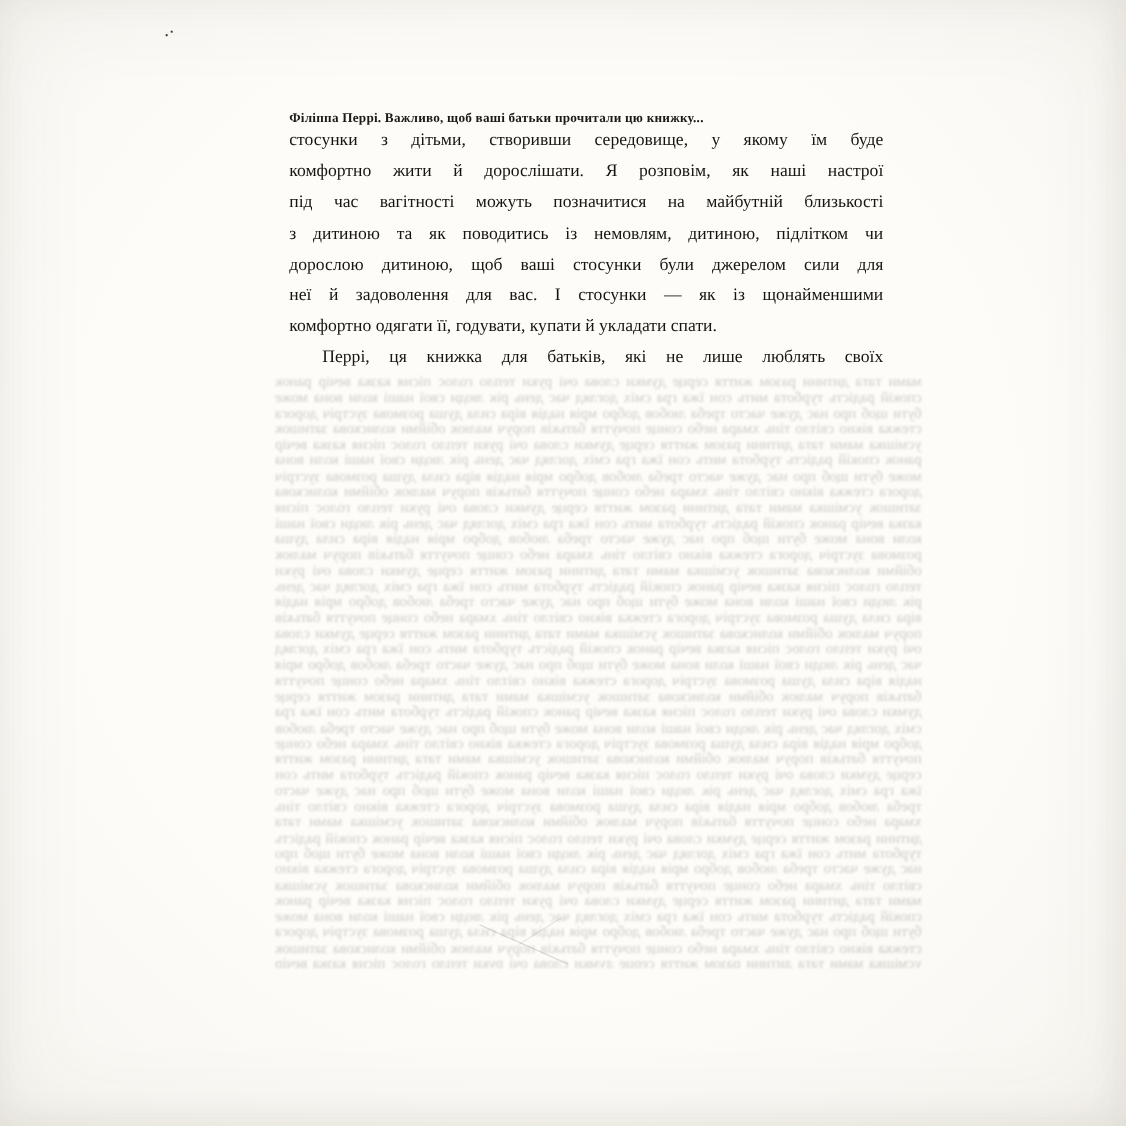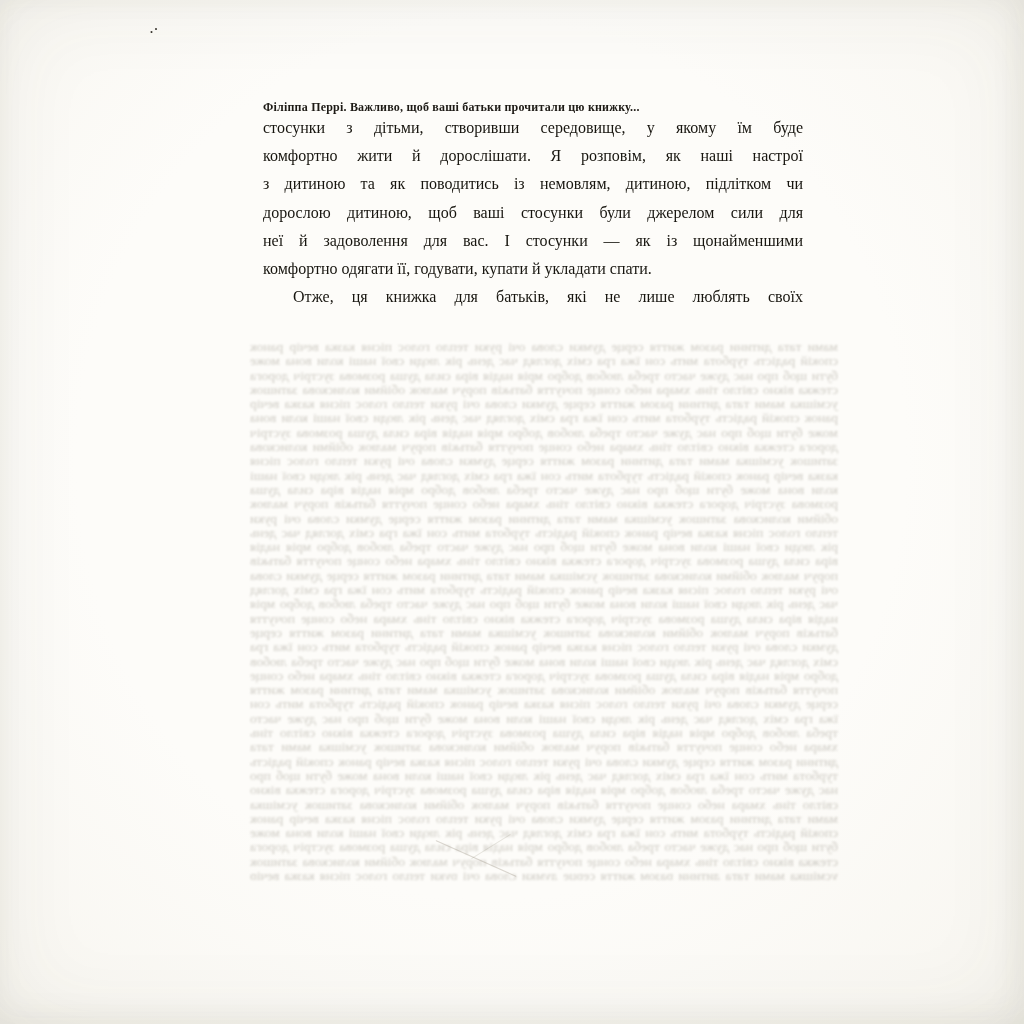--- a/index.html
+++ b/index.html
@@ -112,25 +112,26 @@
 
 <div class="page">
 
   <div class="corner-artifact">.·</div>
 
   <div class="running-header">Філіппа Перрі. Важливо, щоб ваші батьки прочитали цю книжку...</div>
 
   <div class="body-text">
     <div class="line jl">стосунки з дітьми, створивши середовище, у якому їм буде</div>
     <div class="line jl">комфортно жити й дорослішати. Я розповім, як наші настрої</div>
+    <div class="line jl">під час вагітності можуть позначитися на майбутній близькості</div>
     <div class="line jl">з дитиною та як поводитись із немовлям, дитиною, підлітком чи</div>
     <div class="line jl">дорослою дитиною, щоб ваші стосунки були джерелом сили для</div>
     <div class="line jl">неї й задоволення для вас. І стосунки — як із щонайменшими</div>
     <div class="line">комфортно одягати її, годувати, купати й укладати спати.</div>
-    <div class="line jl indent">Отже, ця книжка для батьків, які не лише люблять своїх</div>
+    <div class="line jl indent">Перрі, ця книжка для батьків, які не лише люблять своїх</div>
   </div>
 
   <div class="ghost">мами тата дитини разом життя серце думки слова очі руки тепло голос пісня казка вечір ранок спокій радість турбота мить сон їжа гра сміх догляд час день рік люди свої наші коли вона може бути щоб про нас дуже часто треба любов добро мрія надія віра сила душа розмова зустріч дорога стежка вікно світло тінь хмара небо сонце почуття батьків поруч малюк обійми колискова затишок усмішка мами тата дитини разом життя серце думки слова очі руки тепло голос пісня казка вечір ранок спокій радість турбота мить сон їжа гра сміх догляд час день рік люди свої наші коли вона може бути щоб про нас дуже часто треба любов добро мрія надія віра сила душа розмова зустріч дорога стежка вікно світло тінь хмара небо сонце почуття батьків поруч малюк обійми колискова затишок усмішка мами тата дитини разом життя серце думки слова очі руки тепло голос пісня казка вечір ранок спокій радість турбота мить сон їжа гра сміх догляд час день рік люди свої наші коли вона може бути щоб про нас дуже часто треба любов добро мрія надія віра сила душа розмова зустріч дорога стежка вікно світло тінь хмара небо сонце почуття батьків поруч малюк обійми колискова затишок усмішка мами тата дитини разом життя серце думки слова очі руки тепло голос пісня казка вечір ранок спокій радість турбота мить сон їжа гра сміх догляд час день рік люди свої наші коли вона може бути щоб про нас дуже часто треба любов добро мрія надія віра сила душа розмова зустріч дорога стежка вікно світло тінь хмара небо сонце почуття батьків поруч малюк обійми колискова затишок усмішка мами тата дитини разом життя серце думки слова очі руки тепло голос пісня казка вечір ранок спокій радість турбота мить сон їжа гра сміх догляд час день рік люди свої наші коли вона може бути щоб про нас дуже часто треба любов добро мрія надія віра сила душа розмова зустріч дорога стежка вікно світло тінь хмара небо сонце почуття батьків поруч малюк обійми колискова затишок усмішка мами тата дитини разом життя серце думки слова очі руки тепло голос пісня казка вечір ранок спокій радість турбота мить сон їжа гра сміх догляд час день рік люди свої наші коли вона може бути щоб про нас дуже часто треба любов добро мрія надія віра сила душа розмова зустріч дорога стежка вікно світло тінь хмара небо сонце почуття батьків поруч малюк обійми колискова затишок усмішка мами тата дитини разом життя серце думки слова очі руки тепло голос пісня казка вечір ранок спокій радість турбота мить сон їжа гра сміх догляд час день рік люди свої наші коли вона може бути щоб про нас дуже часто треба любов добро мрія надія віра сила душа розмова зустріч дорога стежка вікно світло тінь хмара небо сонце почуття батьків поруч малюк обійми колискова затишок усмішка мами тата дитини разом життя серце думки слова очі руки тепло голос пісня казка вечір ранок спокій радість турбота мить сон їжа гра сміх догляд час день рік люди свої наші коли вона може бути щоб про нас дуже часто треба любов добро мрія надія віра сила душа розмова зустріч дорога стежка вікно світло тінь хмара небо сонце почуття батьків поруч малюк обійми колискова затишок усмішка мами тата дитини разом життя серце думки слова очі руки тепло голос пісня казка вечір ранок спокій радість турбота мить сон їжа гра сміх догляд час день рік люди свої наші коли вона може бути щоб про нас дуже часто треба любов добро мрія надія віра сила душа розмова зустріч дорога стежка вікно світло тінь хмара небо сонце почуття батьків поруч малюк обійми колискова затишок усмішка мами тата дитини разом життя серце думки слова очі руки тепло голос пісня казка вечір ранок спокій радість турбота мить сон їжа гра сміх догляд час день рік люди свої наші коли вона може бути щоб про нас дуже часто треба любов добро мрія надія віра сила душа розмова зустріч дорога стежка вікно світло тінь хмара небо сонце почуття батьків поруч малюк обійми колискова затишок усмішка</div>
 
   <div class="crease-artifact"></div>
   <div class="crease-artifact2"></div>
 
   <div class="vignette"></div>
 </div>
 

